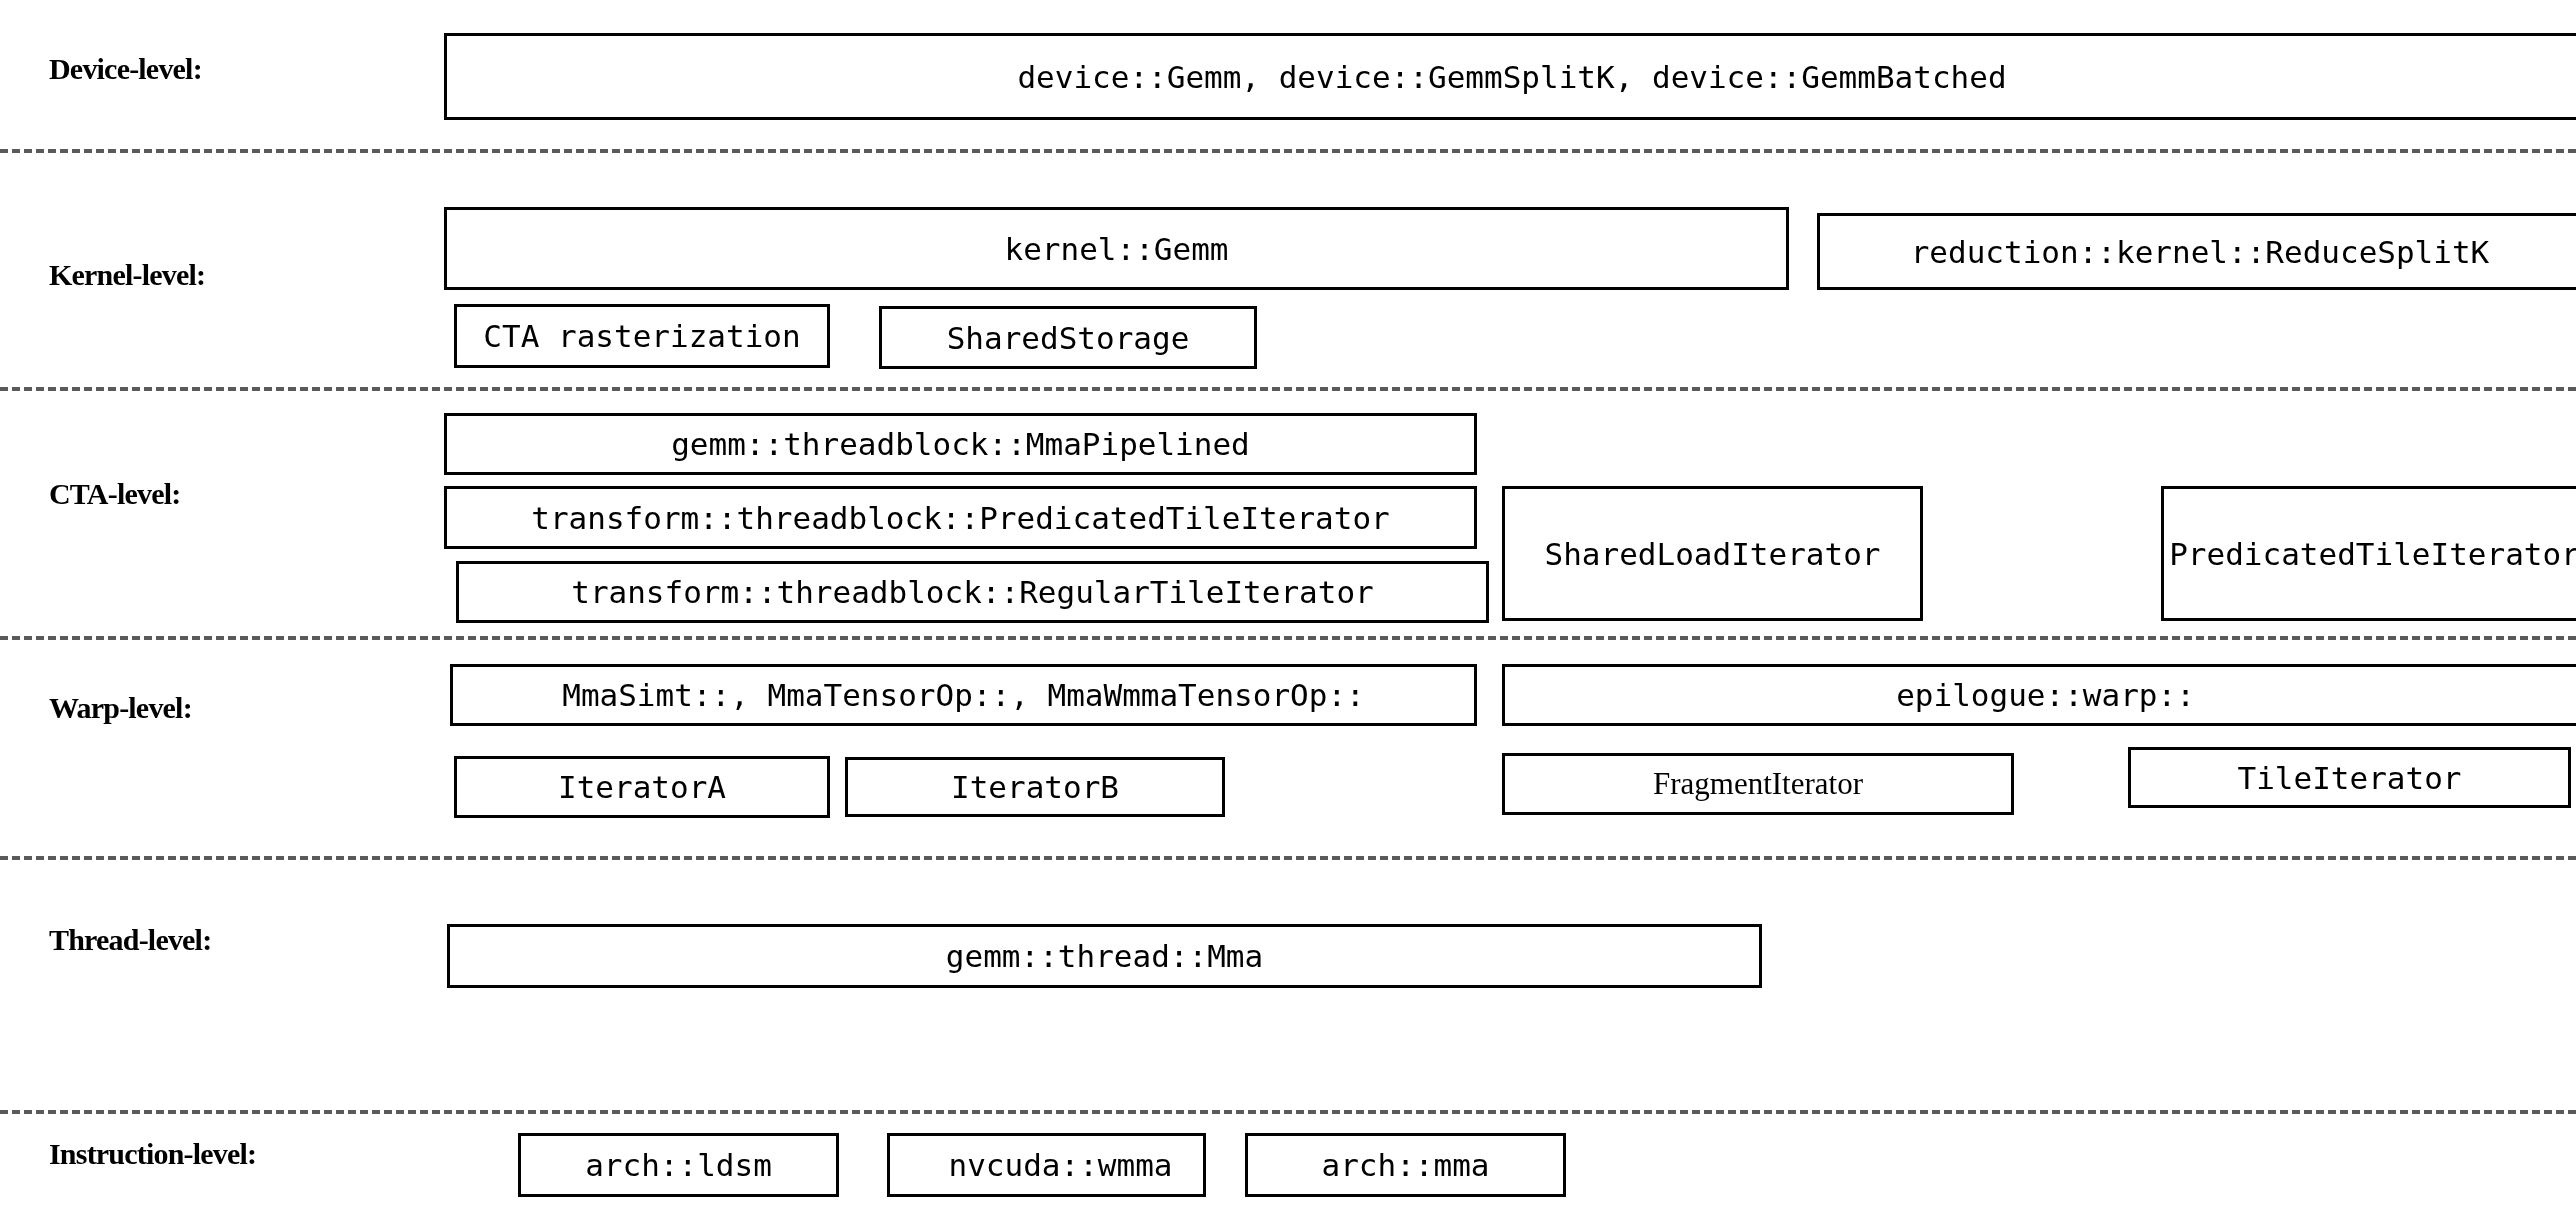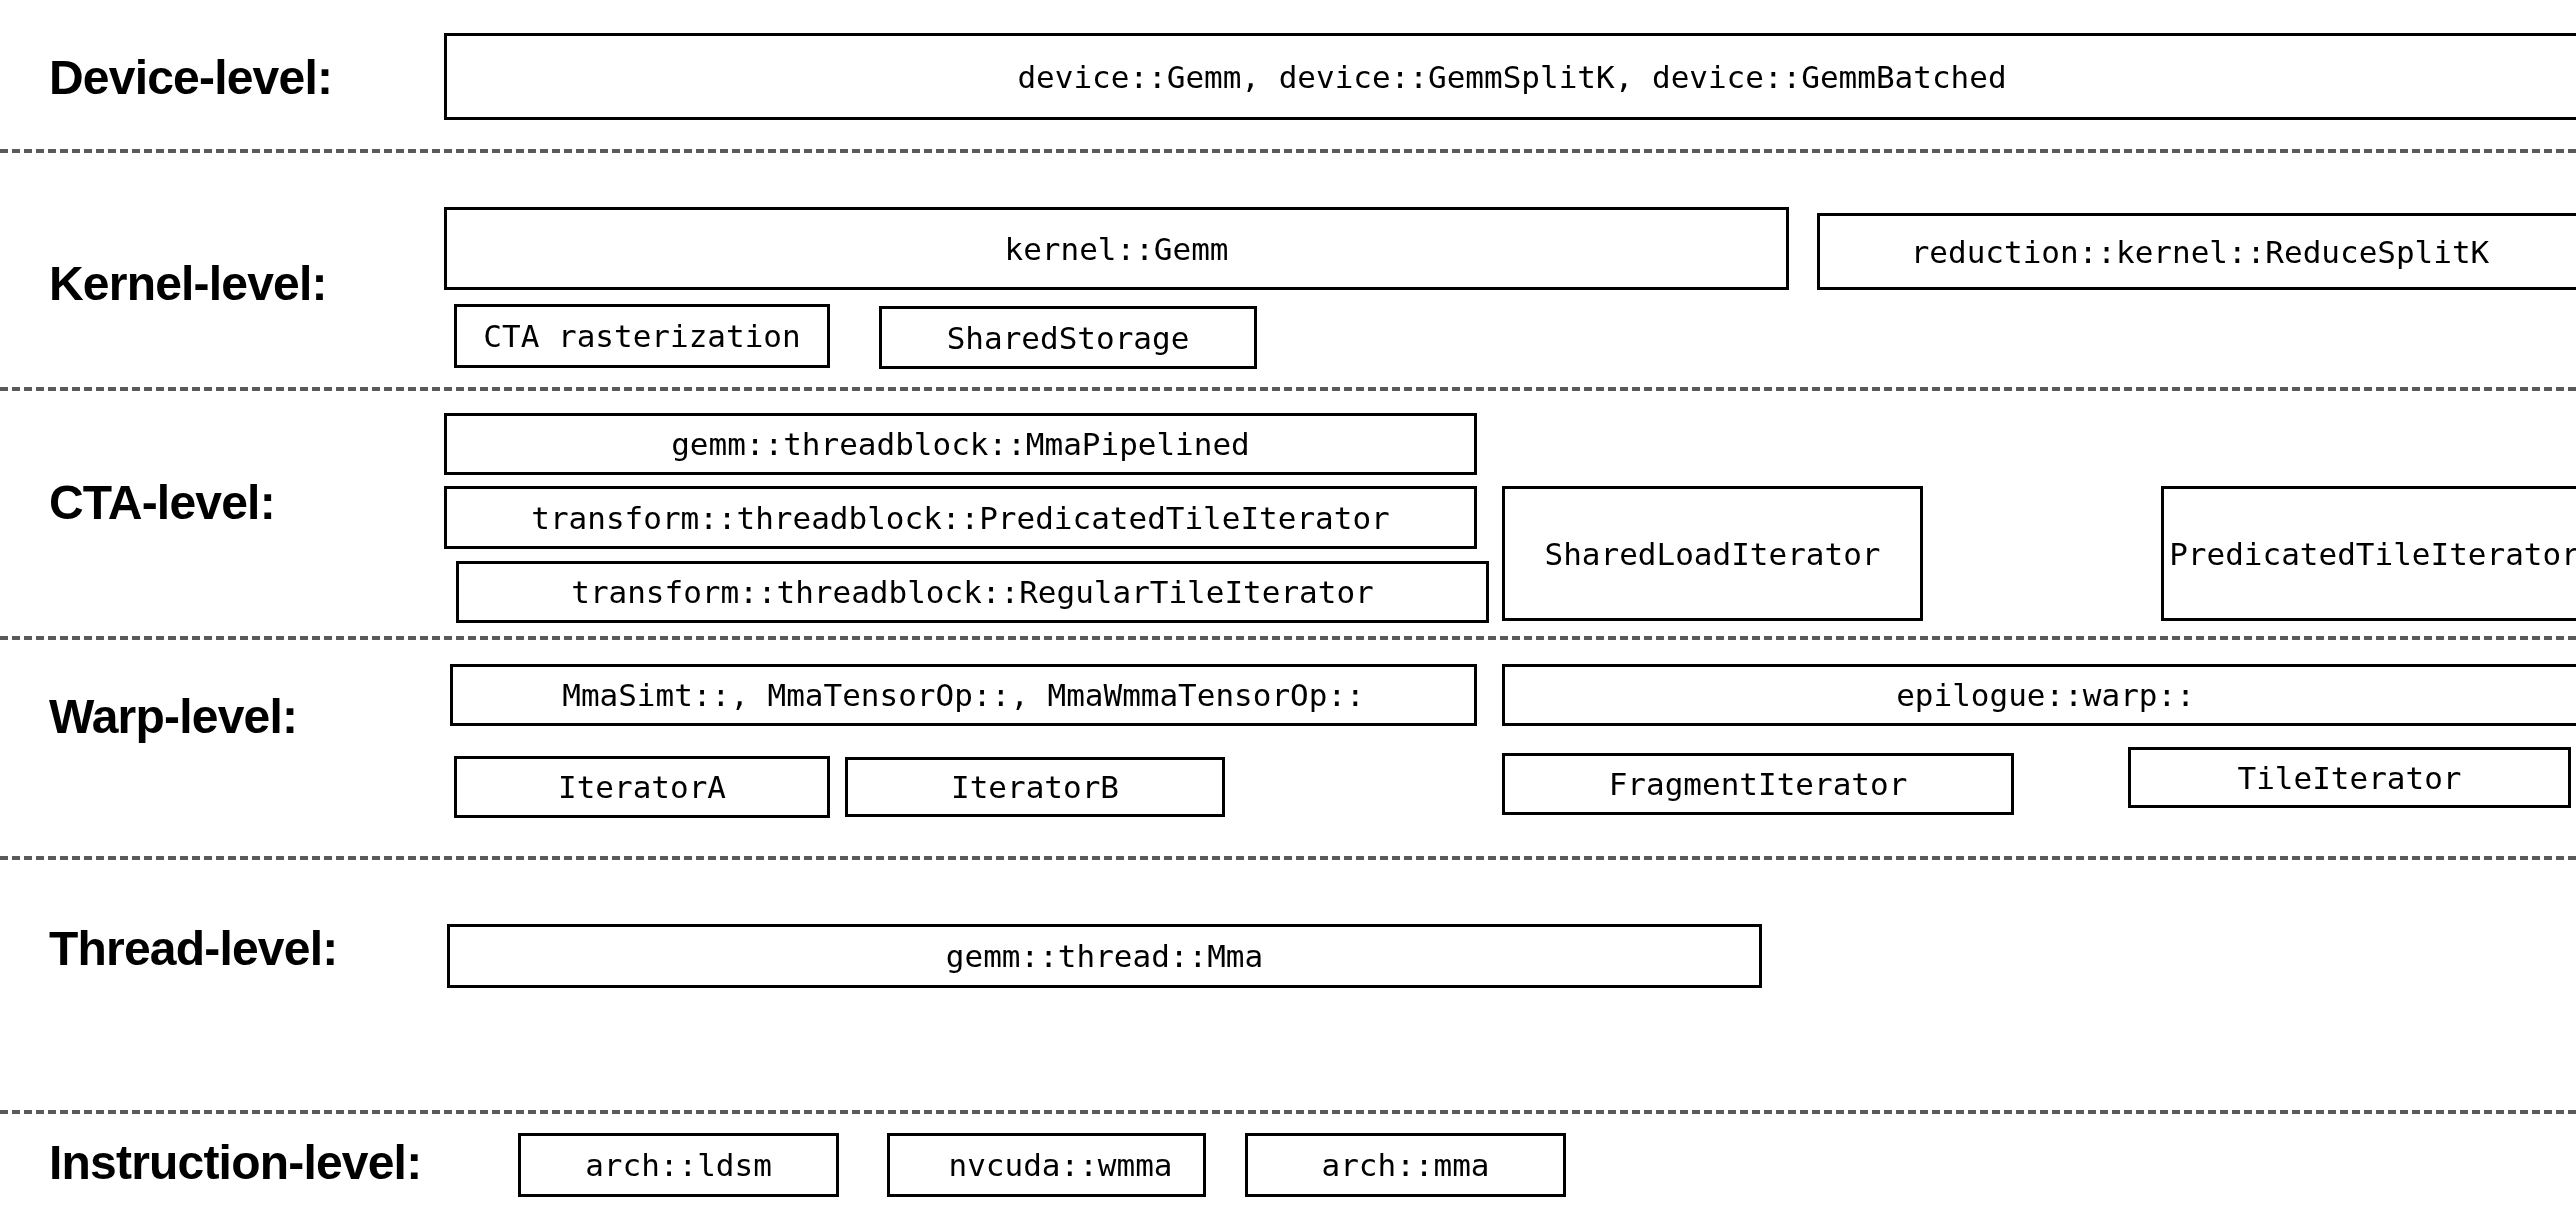--- a/index.html
+++ b/index.html
@@ -10,23 +10,23 @@
   .canvas {
     position: relative;
     width: 2576px;
     height: 1219px;
     background: #ffffff;
     overflow: hidden;
   }
   .level-label {
     position: absolute;
     left: 49px;
-    font-family: Liberation Sans, sans-serif;
+    font-family: Liberation Serif, serif;
     font-weight: bold;
-    font-size: 48px;
+    font-size: 30px;
     line-height: 1;
     color: #000000;
     letter-spacing: -0.8px;
     white-space: nowrap;
   }
   .box {
     position: absolute;
     box-sizing: border-box;
     border: 3.1px solid #000000;
     background: #ffffff;
@@ -74,21 +74,21 @@
   <div class="box" style="left:2121px; top:486px; width:427px; height:135px;">PredicatedTileIterator</div>
   <div class="box" style="left:416px; top:561px; width:1033px; height:62px;">transform::threadblock::RegularTileIterator</div>
 
   <div class="divider" style="top:636px;"></div>
 
   <div class="level-label" style="top:693px;">Warp-level:</div>
   <div class="box" style="left:410px; top:664px; width:1027px; height:62px;">MmaSimt::, MmaTensorOp::, MmaWmmaTensorOp::</div>
   <div class="box" style="left:1462px; top:664px; width:1087px; height:62px;">epilogue::warp::</div>
   <div class="box" style="left:414px; top:756px; width:376px; height:62px;">IteratorA</div>
   <div class="box" style="left:805px; top:757px; width:380px; height:60px;">IteratorB</div>
-  <div class="box" style="left:1462px; top:753px; width:512px; height:62px;">FragmentIterator</div>
+  <div class="box" style="left:1462px; top:753px; width:512px; height:62px;font-family:Liberation Serif, serif;">FragmentIterator</div>
   <div class="box" style="left:2088px; top:747px; width:443px; height:61px;">TileIterator</div>
 
   <div class="divider" style="top:856px;"></div>
 
   <div class="level-label" style="top:925px;">Thread-level:</div>
   <div class="box" style="left:407px; top:924px; width:1315px; height:64px;">gemm::thread::Mma</div>
 
   <div class="divider" style="top:1110px;"></div>
 
   <div class="level-label" style="top:1139px;">Instruction-level:</div>

